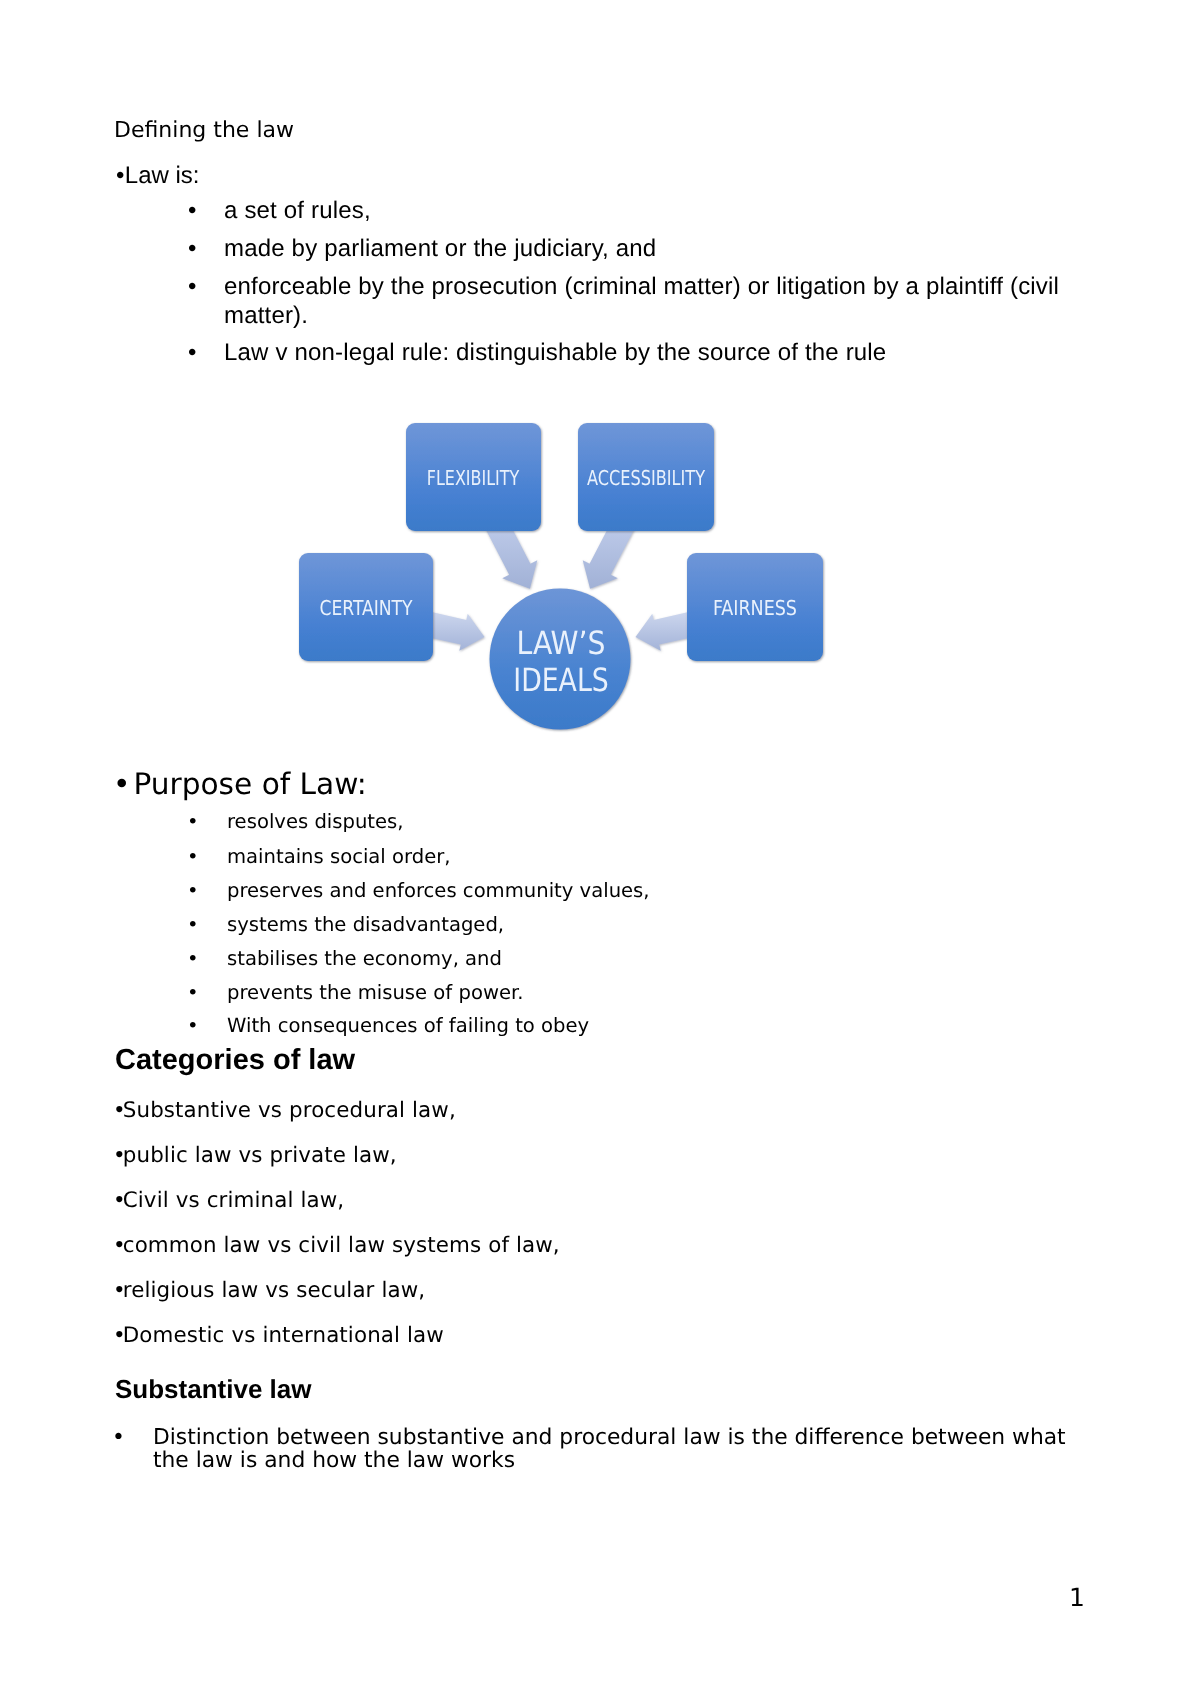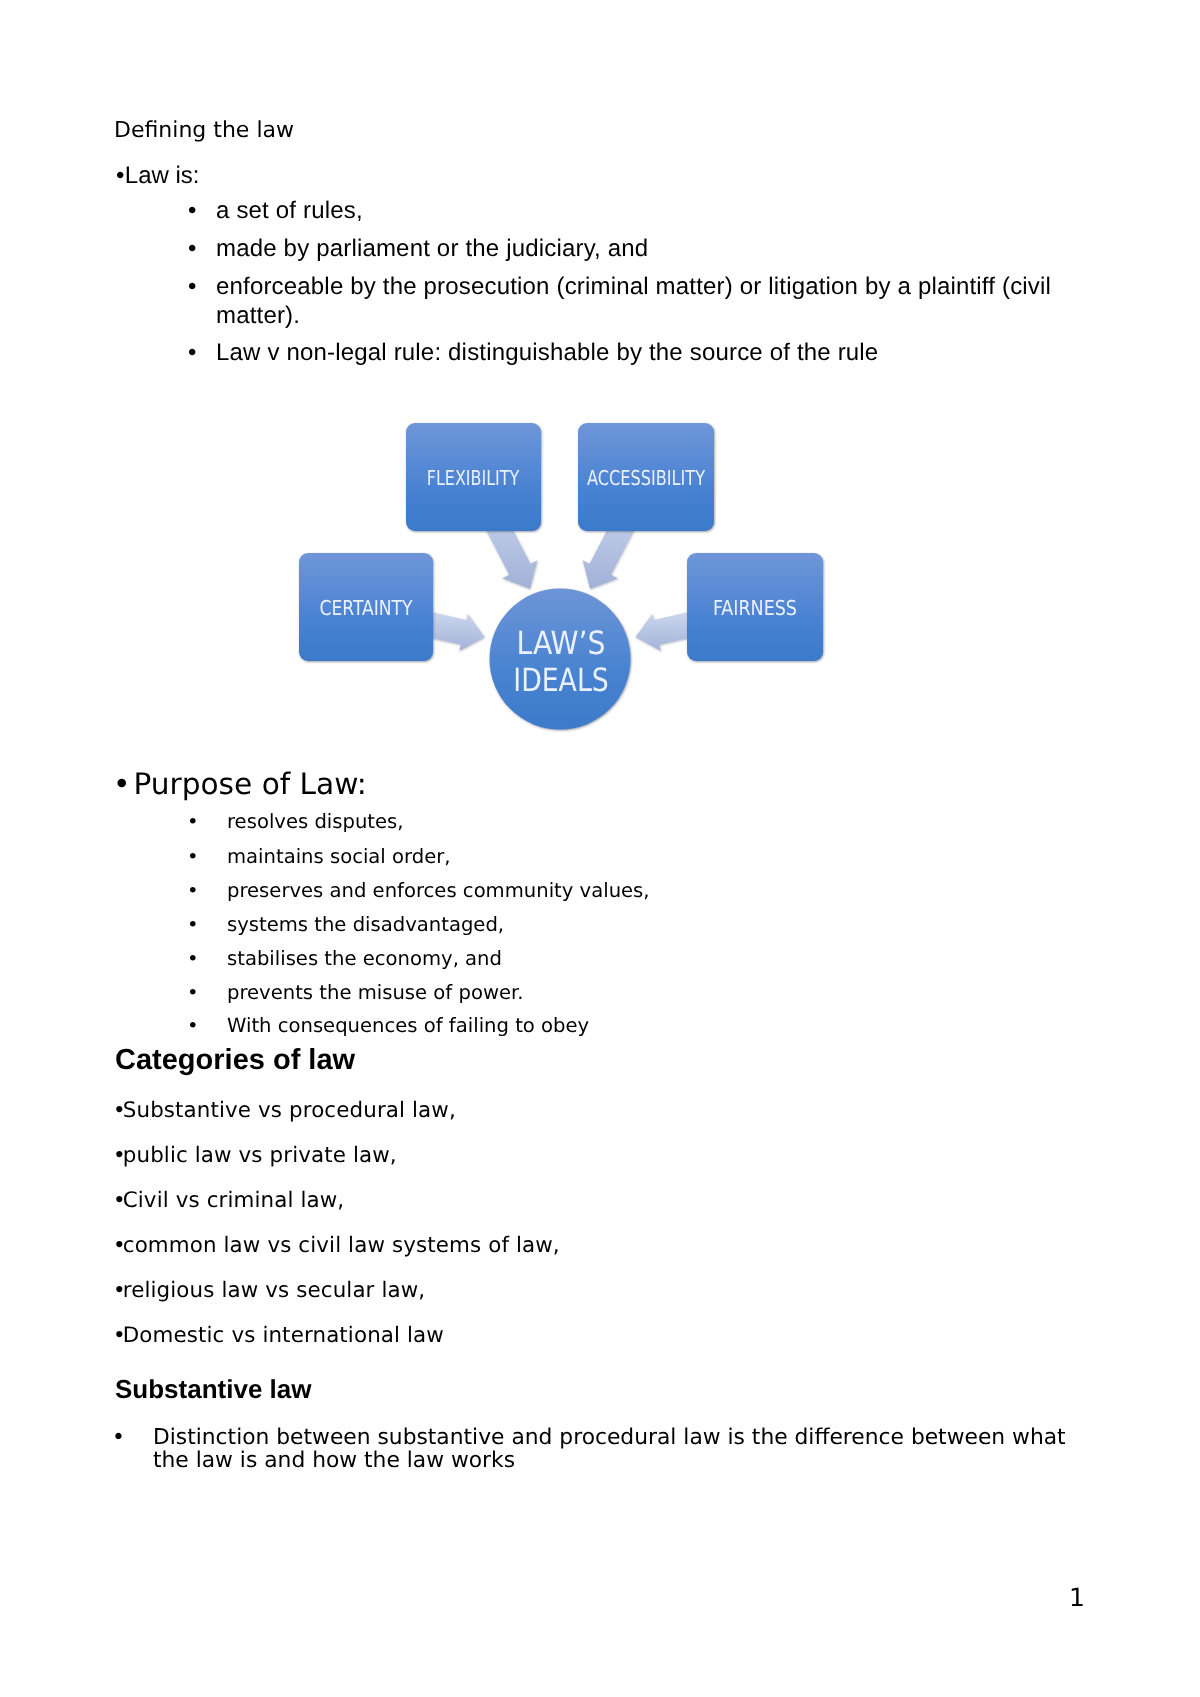--- a/index.html
+++ b/index.html
@@ -12,21 +12,21 @@
   .page{position:absolute;left:0;top:0;width:1044px;height:1697px;}
   .abs{position:absolute;}
 
   #doc-title{left:114px;top:120px;font-family:"DejaVu Sans",sans-serif;font-size:22px;
              line-height:22px;white-space:nowrap;}
   #lead-row{left:116px;top:164px;font-size:24px;line-height:24px;white-space:nowrap;}
   #lead-row .b{letter-spacing:0.4px;}
 
   .l1-item{position:absolute;font-size:24px;line-height:28.6px;letter-spacing:0.18px;}
   .l1-item .dot{position:absolute;left:0px;top:0px;font-size:24px;line-height:28.6px;}
-  .l1-item .txt{display:block;margin-left:28px;}
+  .l1-item .txt{display:block;margin-left:36px;}
 
   
   #purpose-title{left:113px;top:770px;font-family:"DejaVu Sans",sans-serif;font-size:29.6px;
                  line-height:29.6px;white-space:nowrap;}
   .l2-item{position:absolute;font-family:"DejaVu Sans",sans-serif;font-size:19.6px;line-height:19.6px;white-space:nowrap;}
   .l2-item .dot{position:absolute;left:0;top:0;}
   .l2-item .txt{display:block;margin-left:40px;}
 
   #cat-heading{left:115px;top:1043px;font-family:"Liberation Sans",sans-serif;font-weight:bold;
                font-size:29px;line-height:34.5px;white-space:nowrap;}

